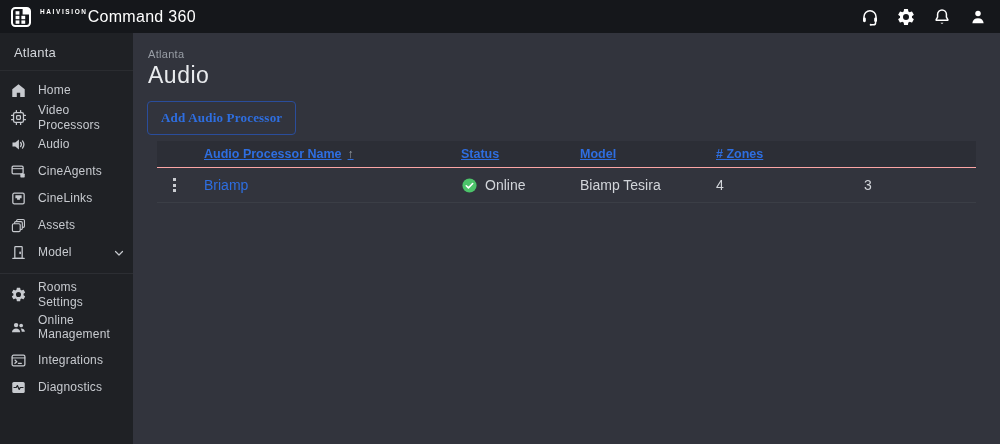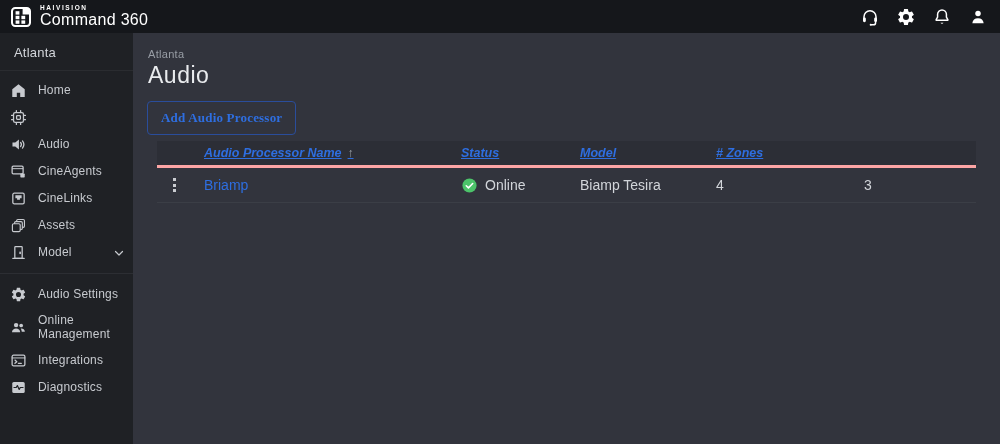--- a/index.html
+++ b/index.html
@@ -4,21 +4,21 @@
 <style>
   * { margin:0; padding:0; box-sizing:border-box; }
   html,body { width:1000px; height:444px; overflow:hidden; }
   body { font-family:"Liberation Sans", sans-serif; background:#32343d; position:relative; }
 
   
   .topbar { position:absolute; top:0; left:0; width:1000px; height:33px; background:#15171b;
             display:flex; align-items:center; justify-content:space-between; padding:0 12px 0 9px; }
   .brand { display:flex; align-items:center; gap:7px; cursor:pointer; }
   .brand-logo { width:24px; height:24px; display:block; }
-  .brand-text { display:flex; flex-direction:column; line-height:1; }
+  .brand-text { display:flex; line-height:1; }
   .brand-top { font-size:6.5px; font-weight:bold; letter-spacing:1.6px; color:#ffffff; margin-bottom:1px; }
   .brand-main { font-size:16px; font-weight:500; letter-spacing:.3px; color:#ffffff; }
   .topbar-icons { display:flex; align-items:center; gap:15px; }
   .tb-icon { width:21px; height:21px; display:flex; align-items:center; justify-content:center; cursor:pointer; }
   .tb-icon svg { width:20px; height:20px; }
 
   
   .sidebar { position:absolute; top:33px; left:0; width:133px; height:411px; background:#1f2125; }
   .side-site { padding:12px 0 10px 14px; font-size:13px; color:#d3d6db; letter-spacing:.2px; }
   .side-sep-top { border-top:1px solid #2a2c30; margin:0; }
@@ -36,21 +36,21 @@
   .main { position:absolute; top:33px; left:133px; width:867px; height:411px; background:#32343d; }
   .crumb { margin:15px 0 0 15px; font-size:11px; color:#989da5; letter-spacing:.3px; }
   .page-title { margin:2px 0 0 15px; font-size:23px; font-weight:300; letter-spacing:.5px; color:#e9ebee; }
   .add-btn { margin:12px 0 0 14px; display:inline-block; background:transparent; border:1px solid #2a4d9b;
              border-radius:4px; color:#2e6ee0; font-size:13px; font-weight:bold; letter-spacing:.2px;
              padding:8px 13px; cursor:pointer; font-family:Liberation Serif, serif; }
 
   
   .table { margin:6px 24px 0 24px; }
   .t-row { display:grid; grid-template-columns:47px 257px 119px 136px 148px 1fr; align-items:center; }
-  .t-head { height:27px; background:#2c2e36; border-bottom:3px solid #fca5a5;font-style:italic; }
+  .t-head { height:27px; background:#2c2e36; border-bottom:1px solid #fca5a5; }
   .t-head .th { font-size:12.5px; font-weight:bold; color:#2e6ee0; text-decoration:underline; cursor:pointer;
                 display:flex; align-items:center; gap:6px; white-space:nowrap; }
   .sort-arrow { color:#9aa0a6; font-size:12px; text-decoration:none; display:inline-block; }
   .t-body-row { height:35px; border-bottom:1px solid #3b3e46; }
   .td { font-size:14px; color:#d2d5da; white-space:nowrap; }
   .kebab { width:16px; height:18px; display:flex; flex-direction:column; align-items:center; justify-content:center;
            gap:2.5px; cursor:pointer; margin-left:9px; }
   .kebab i { width:3px; height:3px; background:#caccd1; display:block; }
   .link { color:#2e6ee0; cursor:pointer; }
   .status-cell { display:flex; align-items:flex-start; gap:7px; }
@@ -120,20 +120,21 @@
     </div>
 
     <div class="nav-item">
       <span class="nav-icon">
         <svg viewBox="0 0 24 24" fill="none" stroke="#c7cacf" stroke-width="1.8" stroke-linecap="round">
           <rect x="5" y="5" width="14" height="14" rx="2.4"></rect>
           <rect x="9.3" y="9.3" width="5.4" height="5.4" rx="1.2"></rect>
           <path d="M9 2.2v1.6M15 2.2v1.6M9 20.2v1.6M15 20.2v1.6M2.2 9h1.6M2.2 15h1.6M20.2 9h1.6M20.2 15h1.6"></path>
         </svg>
       </span>
+      <span class="nav-label">Video Processors</span>
     </div>
 
     <div class="nav-item">
       <span class="nav-icon">
         <svg viewBox="0 0 24 24" fill="#c7cacf">
           <path d="M3.5 9.3v5.4h3.9l5.2 4.2V5.1L7.4 9.3z"></path>
           <path d="M15 9.2a4.4 4.4 0 0 1 0 5.6" fill="none" stroke="#c7cacf" stroke-width="1.8" stroke-linecap="round"></path>
           <path d="M17.6 7a8 8 0 0 1 0 10" fill="none" stroke="#c7cacf" stroke-width="1.8" stroke-linecap="round"></path>
         </svg>
       </span>
@@ -188,21 +189,21 @@
     </div>
 
     <hr class="side-divider">
 
     <div class="nav-item">
       <span class="nav-icon">
         <svg viewBox="0 0 24 24" fill="#c7cacf">
           <path d="M19.14 12.94c.04-.3.06-.61.06-.94s-.02-.64-.07-.94l2.03-1.58a.49.49 0 0 0 .12-.61l-1.92-3.32a.49.49 0 0 0-.59-.22l-2.39.96c-.5-.38-1.03-.7-1.62-.94l-.36-2.54a.484.484 0 0 0-.48-.41h-3.84c-.24 0-.43.17-.47.41l-.36 2.54c-.59.24-1.13.57-1.62.94l-2.39-.96a.566.566 0 0 0-.59.22L2.74 8.87c-.12.21-.08.47.12.61l2.03 1.58c-.05.3-.09.63-.09.94s.02.64.07.94l-2.03 1.58a.49.49 0 0 0-.12.61l1.92 3.32c.12.22.37.29.59.22l2.39-.96c.5.38 1.03.7 1.62.94l.36 2.54c.05.24.24.41.48.41h3.84c.24 0 .44-.17.47-.41l.36-2.54c.59-.24 1.13-.56 1.62-.94l2.39.96c.22.08.47 0 .59-.22l1.92-3.32c.12-.22.07-.47-.12-.61zM12 15.6A3.6 3.6 0 1 1 12 8.4a3.6 3.6 0 0 1 0 7.2z"></path>
         </svg>
       </span>
-      <span class="nav-label">Audio Settings</span>
+      <span class="nav-label">Rooms Settings</span>
     </div>
 
     <div class="nav-item tall">
       <span class="nav-icon">
         <svg viewBox="0 0 24 24" fill="#c7cacf">
           <circle cx="8.6" cy="8.6" r="3.1"></circle>
           <circle cx="15.8" cy="9.2" r="2.6"></circle>
           <path d="M2.8 18.6c.3-3.4 2.7-5.2 5.8-5.2s5.5 1.8 5.8 5.2z"></path>
           <path d="M15.2 13.5c.2 0 .4-.1.6-.1 2.8 0 4.9 1.6 5.2 4.6h-4.4c-.2-1.9-.7-3.3-1.4-4.5z"></path>
         </svg>

